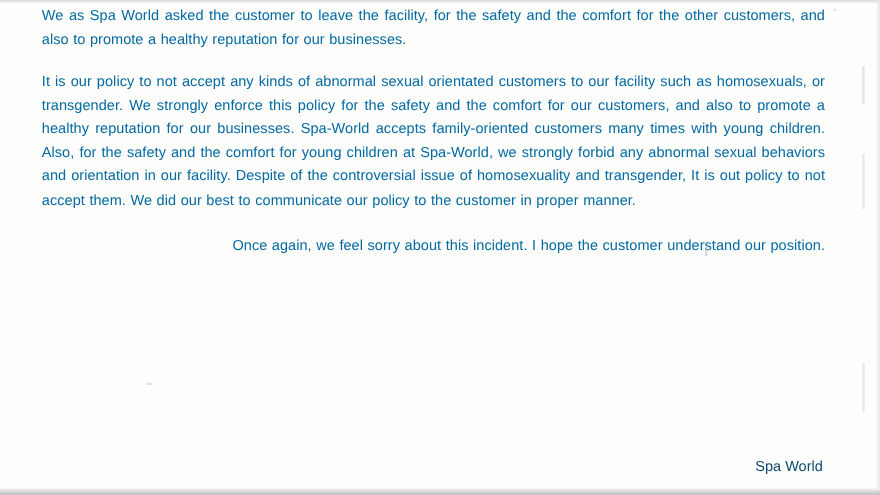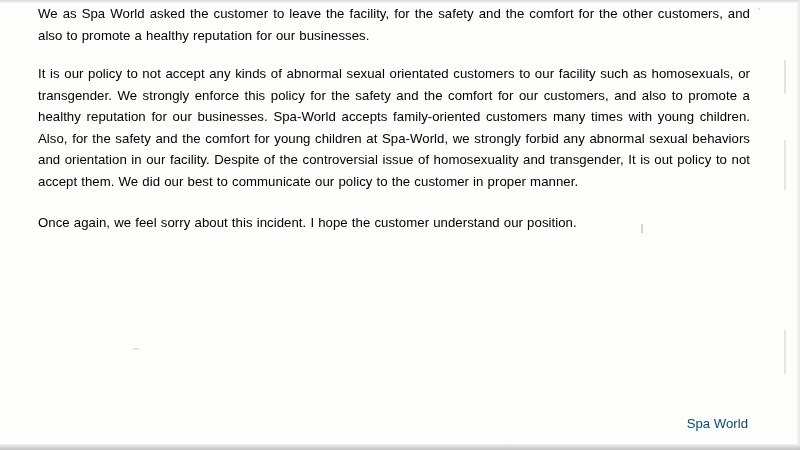--- a/index.html
+++ b/index.html
@@ -50,31 +50,31 @@
   .body-text {
     position: absolute;
     left: 38px;
     top: 0px;
     width: 712px;
   }
   p.para {
     margin: 0 0 17px 0;
     font-size: 13.2px;
     line-height: 21.5px;
-    color: #000000;
+    color: #0369a1;
     text-align: justify;
     text-justify: inter-word;
     letter-spacing: 0.05px;
     word-spacing: 0.4px;
   }
   p.para:first-child {
     margin-top: 3px;
   }
   p.para.last {
-    text-align: left;
+    text-align: right;
     margin-top: 20px;
   }
   .signature {
     position: absolute;
     right: 52px;
     bottom: 17px;
     font-size: 13.2px;
     line-height: 19px;
     color: #0c4a6e;
   }

